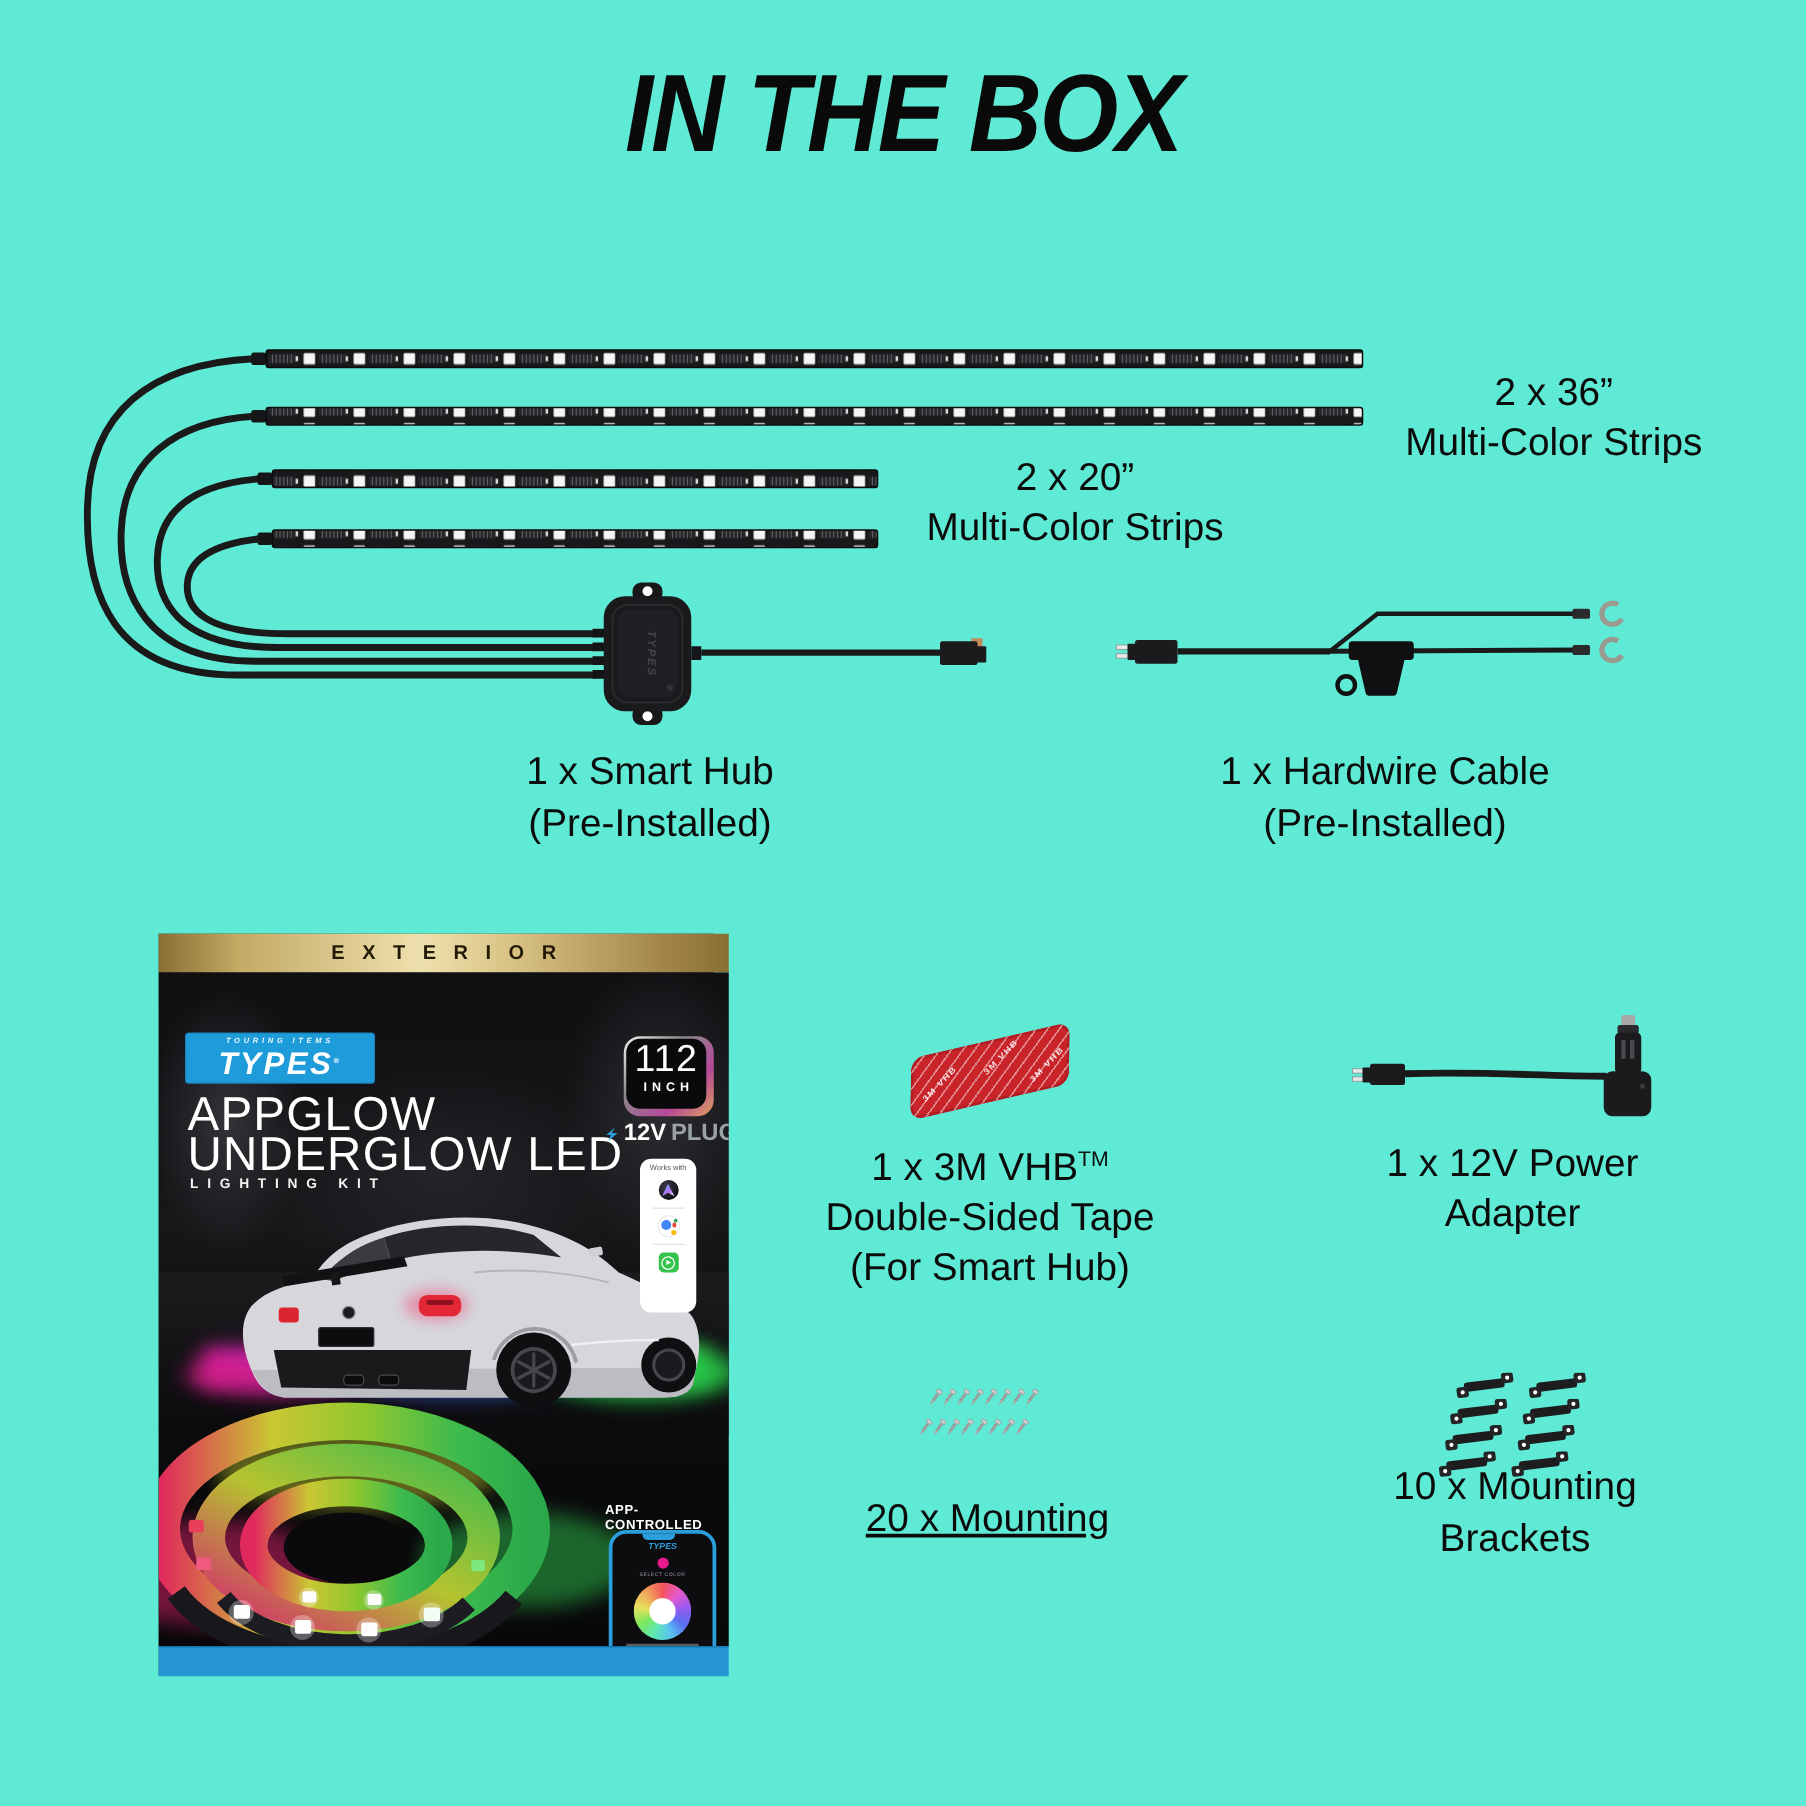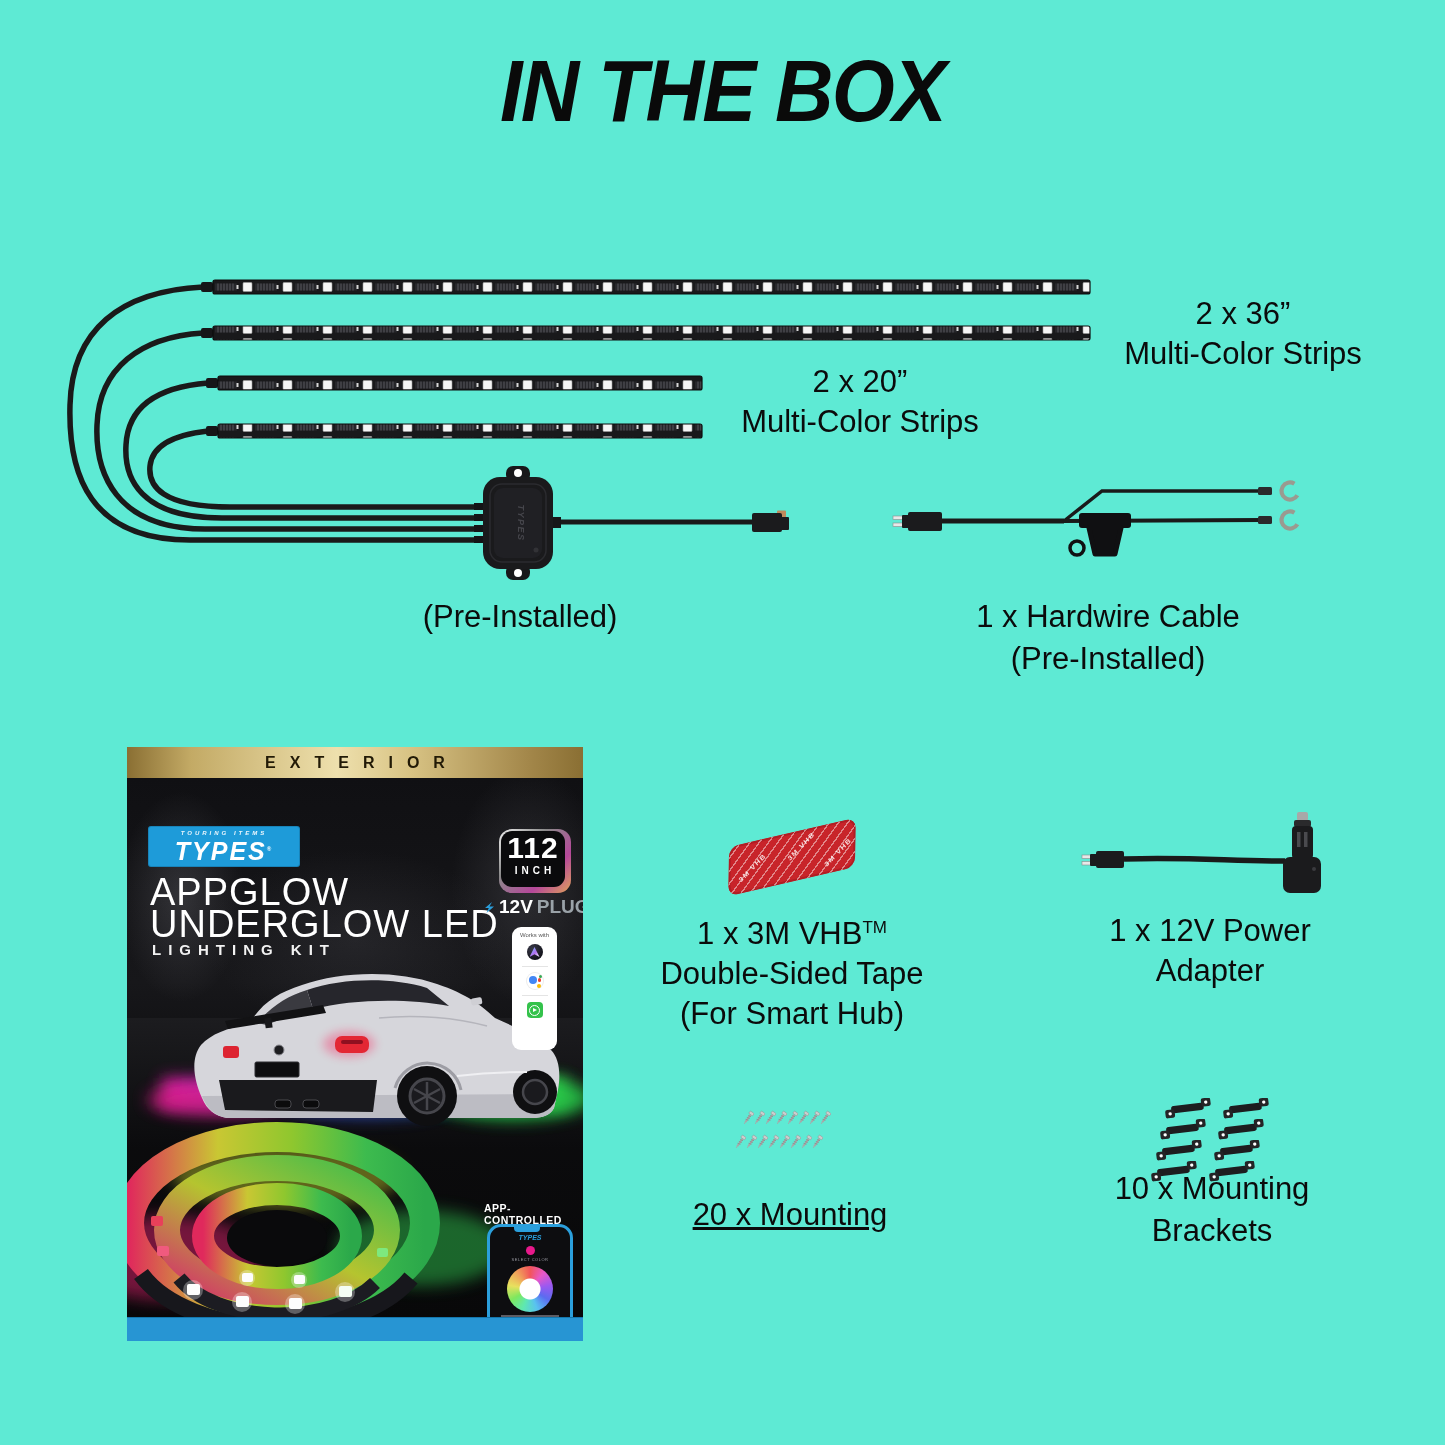--- a/index.html
+++ b/index.html
@@ -41,25 +41,25 @@
   .brandlogo{position:absolute;left:22px;top:49px;width:150px;height:39px;background:#1e9bd9;
              border-radius:2px;text-align:center;box-shadow:0 0 0 1px #1884ba;}
   .brandlogo .small{display:block;font-size:6px;letter-spacing:3px;color:#eaf6fd;font-style:italic;
              font-weight:bold;margin-top:3px;}
   .brandlogo .big{display:block;font-size:25px;font-weight:bold;font-style:italic;color:#fff;
              letter-spacing:2px;line-height:26px;}
   .brandlogo sup{font-size:6px;}
   .badge112{position:absolute;left:372px;top:51px;width:68px;height:60px;border-radius:13px;padding:2px;
             background:linear-gradient(135deg,#f2f2f2 0%,#8a8a8a 35%,#b5489a 70%,#e0a05a 100%);}
   .badge112 .inner{width:64px;height:56px;border-radius:11px;background:#0a0a0c;text-align:center;}
-  .badge112 .num{display:block;font-size:30px;font-weight:bold;color:#fff;line-height:34px;letter-spacing:1px;}
+  .badge112 .num{display:block;font-size:30px;font-weight:normal;color:#fff;line-height:34px;letter-spacing:1px;}
   .badge112 .unit{display:block;font-size:10px;font-weight:bold;color:#fff;letter-spacing:4px;text-indent:4px;line-height:12px;}
   .hline{position:absolute;left:23px;color:#fff;font-weight:normal;font-size:38px;letter-spacing:1px;white-space:nowrap;}
   .h1{top:93px;} .h2{top:125px;}
-  .hsub{position:absolute;left:25px;top:163px;color:#f2f2f2;font-size:15px;font-weight:bold;
+  .hsub{position:absolute;left:25px;top:163px;color:#f2f2f2;font-size:11px;font-weight:bold;
         letter-spacing:7px;white-space:nowrap;}
   .plug{position:absolute;left:356px;top:118px;display:flex;align-items:center;gap:4px;
         font-size:19px;font-weight:bold;}
   .plug .v{color:#fff;} .plug .p{color:#9aa2a8;}
   .works{position:absolute;left:385px;top:149px;width:45px;height:123px;background:#fff;border-radius:9px;
          display:flex;flex-direction:column;align-items:center;}
   .works .wt{font-size:6px;color:#555;margin-top:5px;}
   .wicon{width:16px;height:16px;margin-top:6px;position:relative;}
   .wdiv{width:26px;height:1px;background:#e4e4e4;margin-top:6px;}
   .aauto{border-radius:50%;background:radial-gradient(circle at 35% 30%,#3a3a4a 0%,#14141c 70%);overflow:hidden;}
@@ -196,20 +196,21 @@
 
   <div class="lbl" style="left:1063px;top:266px;width:360px;margin-top:28px;">
     <span class="l">2 x 36”</span>
     <span class="l">Multi-Color Strips</span>
   </div>
   <div class="lbl" style="left:680px;top:362px;width:360px;">
     <span class="l">2 x 20”</span>
     <span class="l">Multi-Color Strips</span>
   </div>
   <div class="lbl" style="left:360px;top:596px;width:320px;line-height:42px;">
+    <span class="l">1 x Smart Hub</span>
     <span class="l">(Pre-Installed)</span>
   </div>
   <div class="lbl" style="left:938px;top:596px;width:340px;line-height:42px;">
     <span class="l">1 x Hardwire Cable</span>
     <span class="l">(Pre-Installed)</span>
   </div>
 
   <div class="tape">
     <div class="lines"></div>
     <span class="tx" style="left:8px;top:22px;">3M VHB</span>

